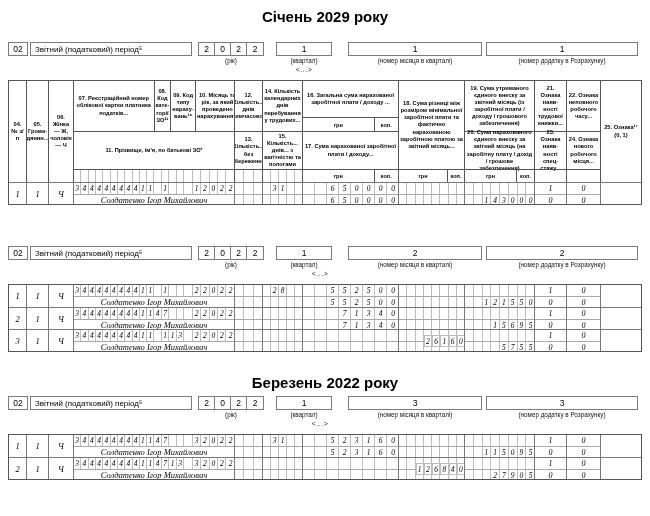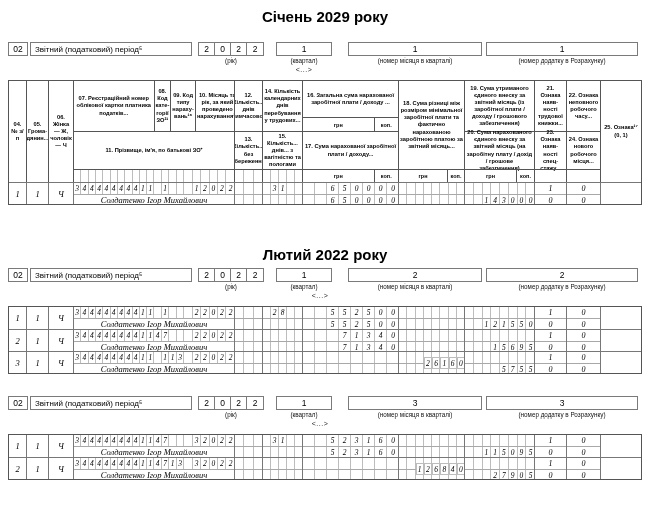--- a/index.html
+++ b/index.html
@@ -318,21 +318,20 @@
           </div>
           <div class="dg w22">
             <div class="dtop fc">0</div>
             <div class="dbot fc">0</div>
           </div>
           <div class="dg dspan w25"></div>
         </div>
       </div>
     </div>
     <div class="section" style="margin-top: 41px;">
-      <div class="sec-title">Лютий 2022 року</div>
       <div class="prow" style="margin-top: 4px;">
         <div class="pbox" style="left: 8px; width: 20px;">02</div>
         <div class="pbox plabel" style="left: 30px; width: 162px;">Звітний (податковий) період⁵</div>
         <div class="pbox ycells" style="left: 198px; width: 66px;">
           <div class="ycell">2</div>
           <div class="ycell">0</div>
           <div class="ycell">2</div>
           <div class="ycell">2</div>
         </div>
         <div class="pbox" style="left: 276px; width: 56px;">1</div>
@@ -761,20 +760,21 @@
           </div>
           <div class="dg w22">
             <div class="dtop fc">0</div>
             <div class="dbot fc">0</div>
           </div>
           <div class="dg dspan w25"></div>
         </div>
       </div>
     </div>
     <div class="section" style="margin-top: 22px;">
+      <div class="sec-title">Березень 2022 року</div>
       <div class="prow" style="margin-top: 4px;">
         <div class="pbox" style="left: 8px; width: 20px;">02</div>
         <div class="pbox plabel" style="left: 30px; width: 162px;">Звітний (податковий) період⁵</div>
         <div class="pbox ycells" style="left: 198px; width: 66px;">
           <div class="ycell">2</div>
           <div class="ycell">0</div>
           <div class="ycell">2</div>
           <div class="ycell">2</div>
         </div>
         <div class="pbox" style="left: 276px; width: 56px;">1</div>

